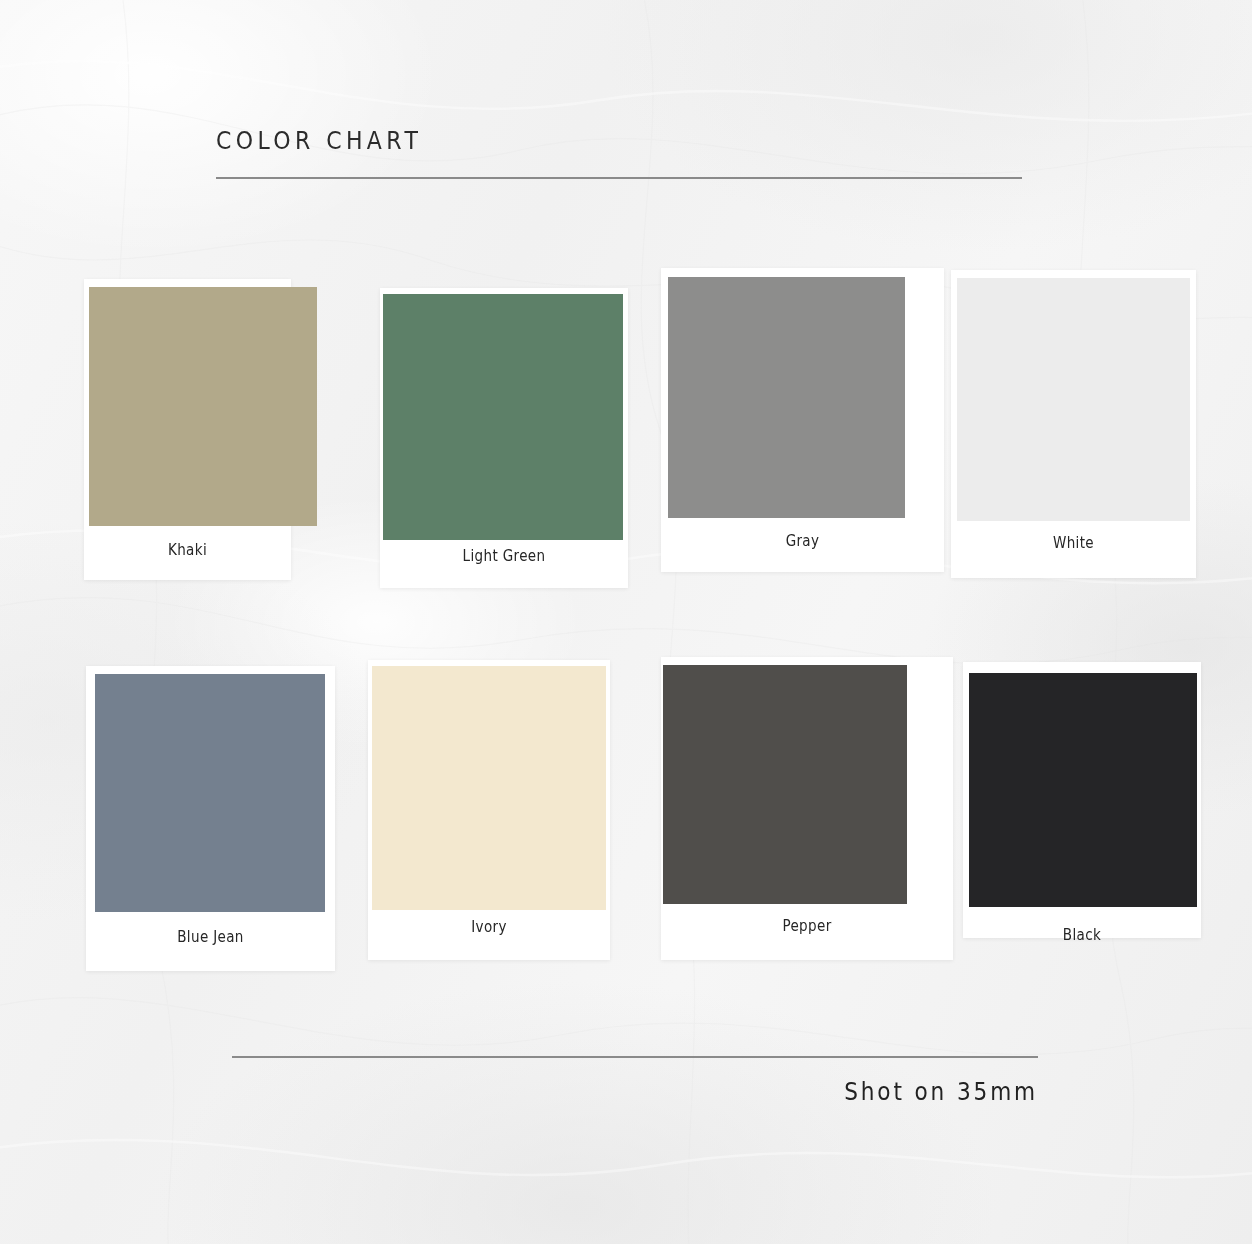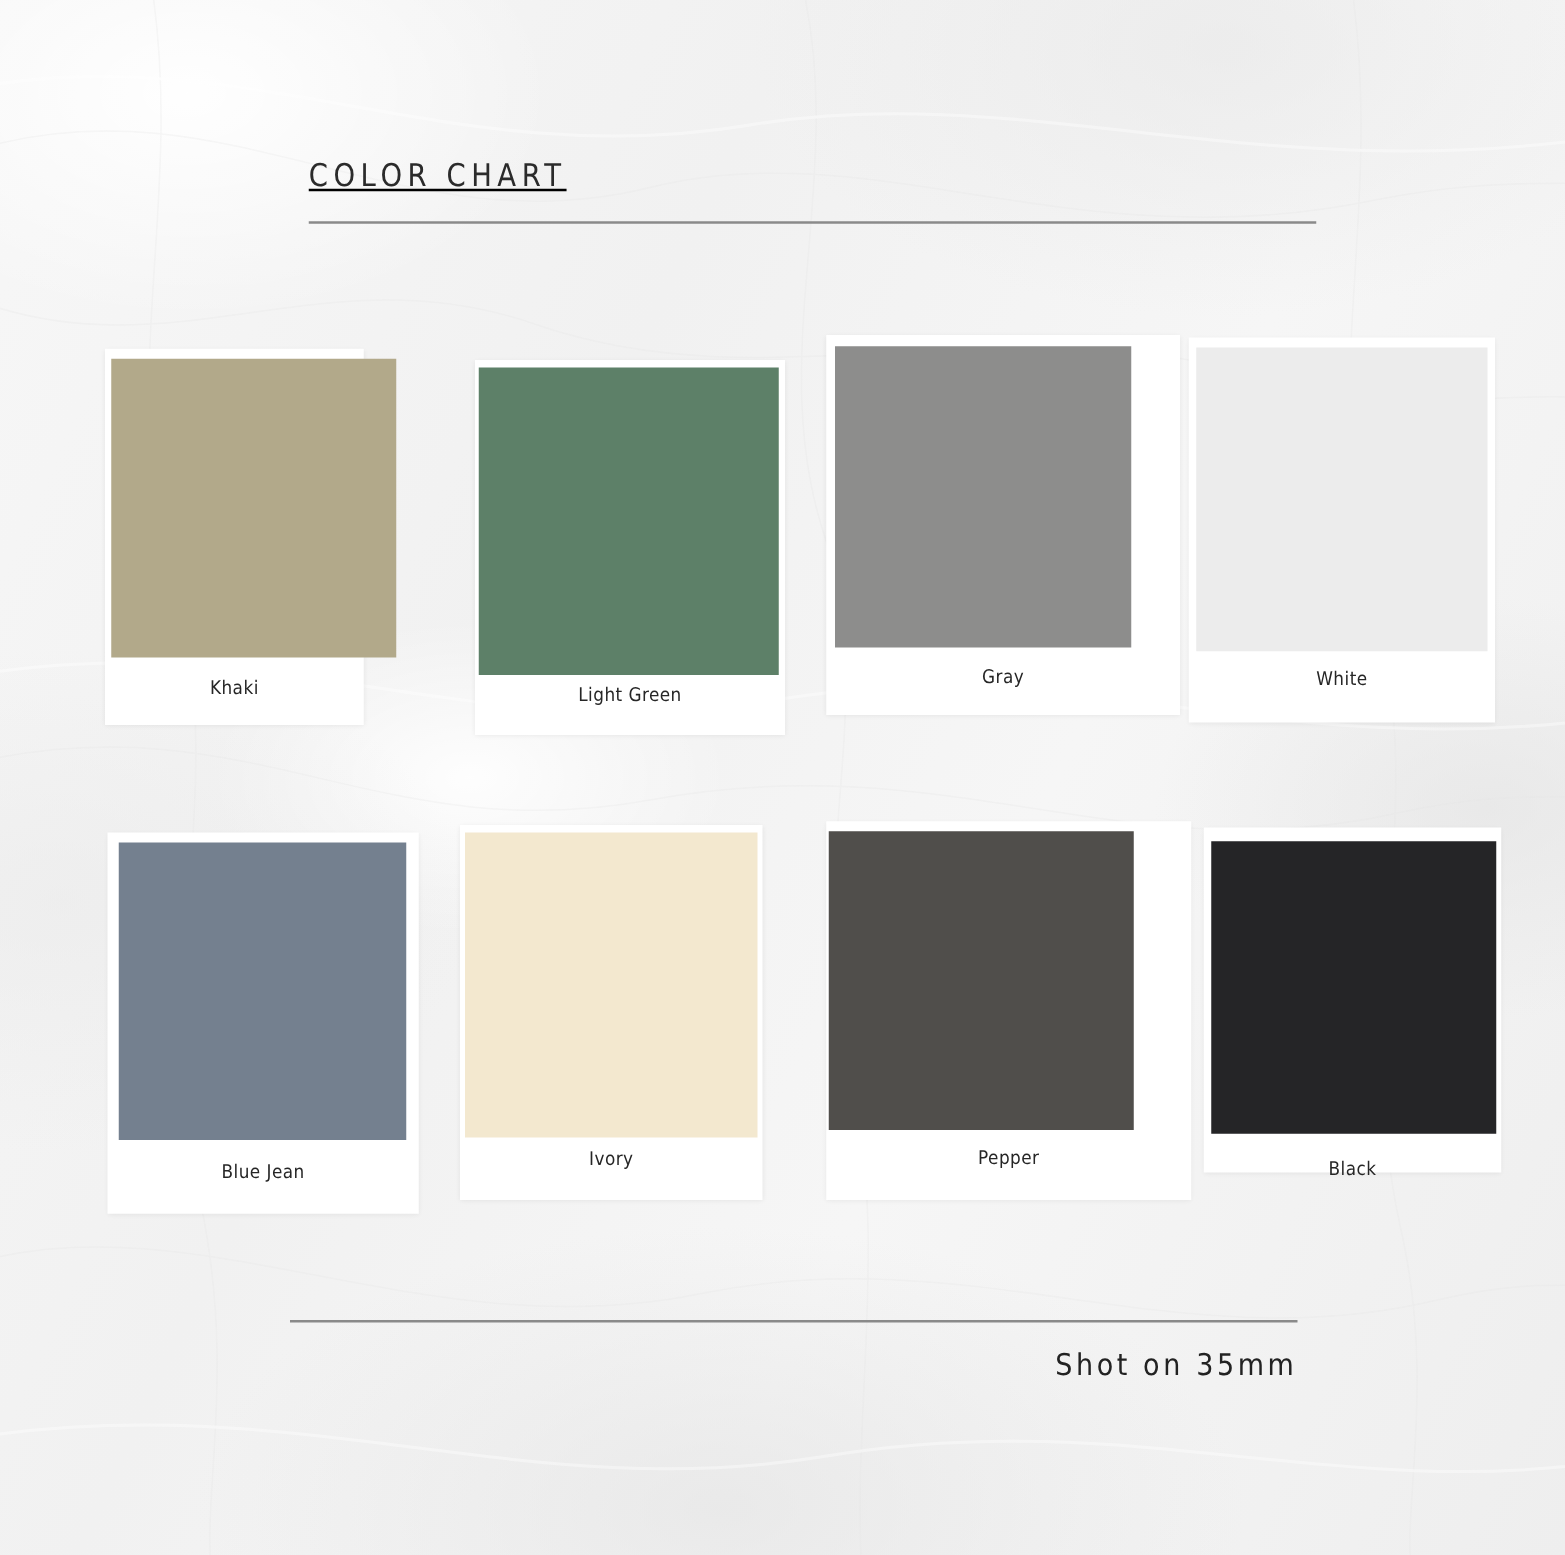--- a/index.html
+++ b/index.html
@@ -34,24 +34,23 @@
   #veins {
     position: absolute;
     inset: 0;
     pointer-events: none;
     opacity: 0.5;
   }
 
   
   #header {
     position: absolute;
-    left: 247px;
+    left: 216px;
     top: 128px;
     width: 806px;
-    text-decoration: underline;
   }
   #chart-title {
     font-family: "DejaVu Sans", sans-serif;
     font-size: 25px;
     font-weight: 400;
     letter-spacing: 5.0px;
     color: #2b2b2b;
     line-height: 1;
     transform: scaleX(0.88);
     transform-origin: left center;

